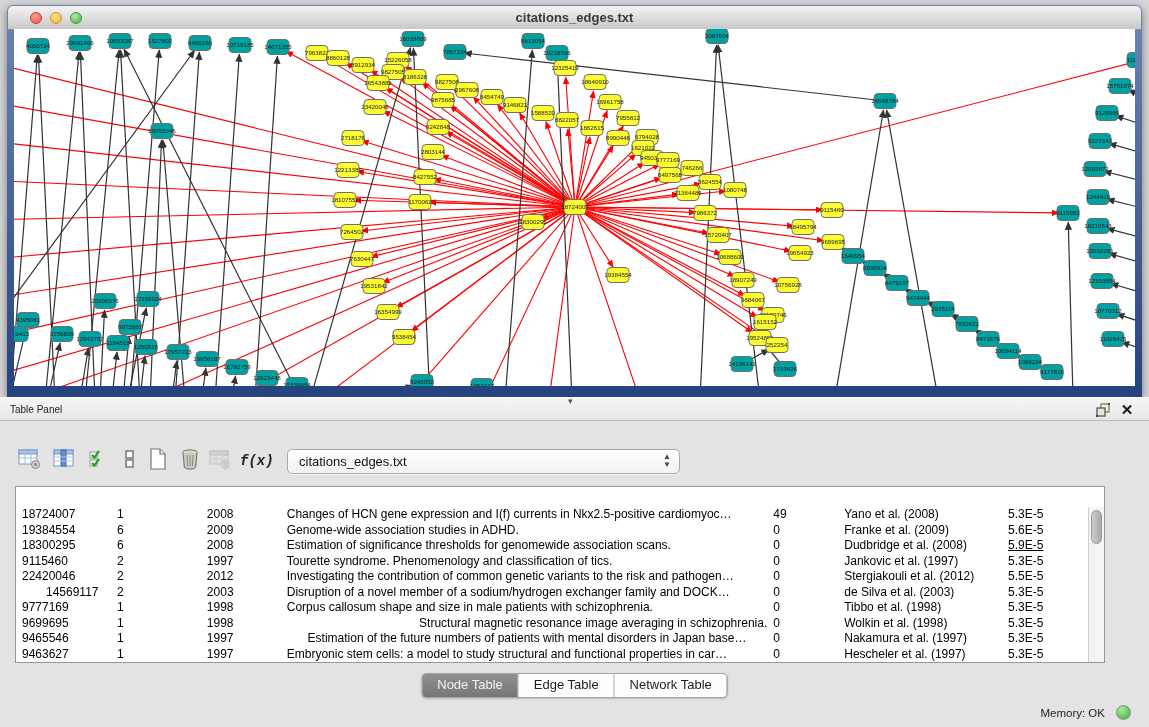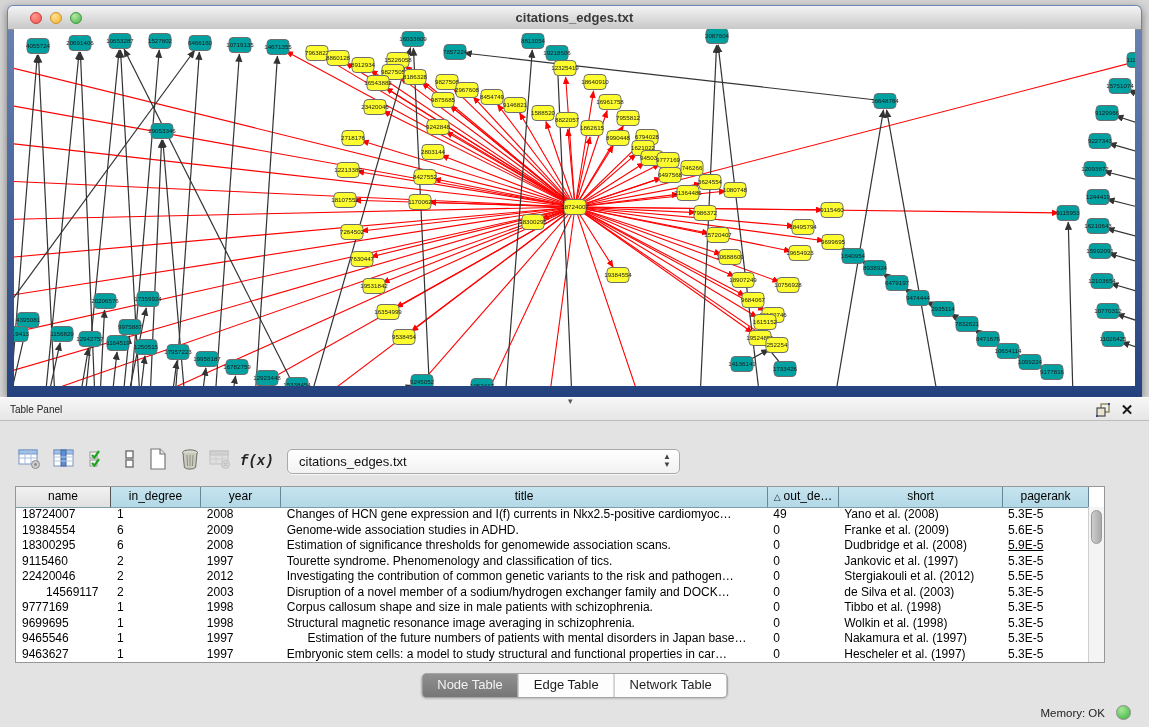--- a/index.html
+++ b/index.html
@@ -788,29 +788,20 @@
 
   <div id="net-select">
     <span>citations_edges.txt</span>
     <span class="stepper">
         <span>▲</span>
         <span>▼</span>
       </span>
   </div>
 
   <div id="tbl">
-    <div id="tbl-head">
-        <div class="hcell gray" style="width: 95px;">name</div>
-        <div class="hcell" style="width: 90px;">in_degree</div>
-        <div class="hcell" style="width: 80px;">year</div>
-        <div class="hcell" style="width: 487px;">title</div>
-        <div class="hcell" style="width: 71px;"><span class="sort">△</span>out_de…</div>
-        <div class="hcell" style="width: 164px;">short</div>
-        <div class="hcell" style="width: 86px;">pagerank</div>
-      </div>
     <div id="tbl-rows">
         <div class="trow">
           <div class="tcell" style="width: 95px;">18724007</div>
           <div class="tcell" style="width: 90px;">1</div>
           <div class="tcell" style="width: 80px;">2008</div>
           <div class="tcell" style="width: 487px;">Changes of HCN gene expression and I(f) currents in Nkx2.5-positive cardiomyoc…</div>
           <div class="tcell" style="width: 71px;">49</div>
           <div class="tcell" style="width: 164px;">Yano et al. (2008)</div>
           <div class="tcell" style="width: 86px;">5.3E-5</div>
         </div>
@@ -865,21 +856,21 @@
           <div class="tcell" style="width: 80px;">1998</div>
           <div class="tcell" style="width: 487px;">Corpus callosum shape and size in male patients with schizophrenia.</div>
           <div class="tcell" style="width: 71px;">0</div>
           <div class="tcell" style="width: 164px;">Tibbo et al. (1998)</div>
           <div class="tcell" style="width: 86px;">5.3E-5</div>
         </div>
         <div class="trow">
           <div class="tcell" style="width: 95px;">9699695</div>
           <div class="tcell" style="width: 90px;">1</div>
           <div class="tcell" style="width: 80px;">1998</div>
-          <div class="tcell" style="width: 487px;">Structural magnetic resonance image averaging in schizophrenia.</div>
+          <div class="tcell" style="width: 487px; text-align: right;">Structural magnetic resonance image averaging in schizophrenia.</div>
           <div class="tcell" style="width: 71px;">0</div>
           <div class="tcell" style="width: 164px;">Wolkin et al. (1998)</div>
           <div class="tcell" style="width: 86px;">5.3E-5</div>
         </div>
         <div class="trow">
           <div class="tcell" style="width: 95px;">9465546</div>
           <div class="tcell" style="width: 90px;">1</div>
           <div class="tcell" style="width: 80px;">1997</div>
           <div class="tcell" style="width: 487px; text-align: center;">Estimation of the future numbers of patients with mental disorders in Japan base…</div>
           <div class="tcell" style="width: 71px;">0</div>

